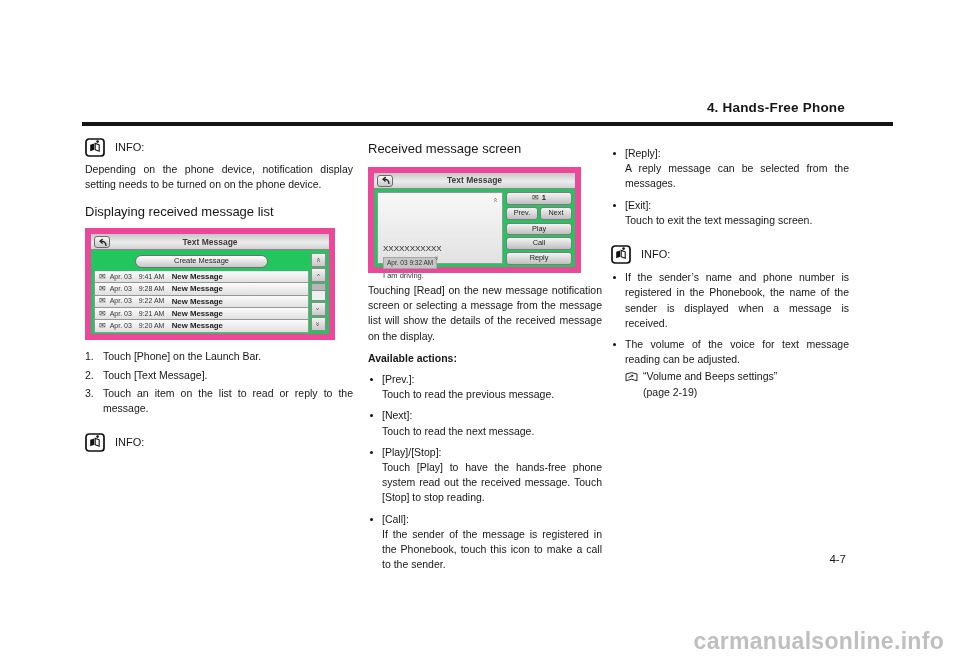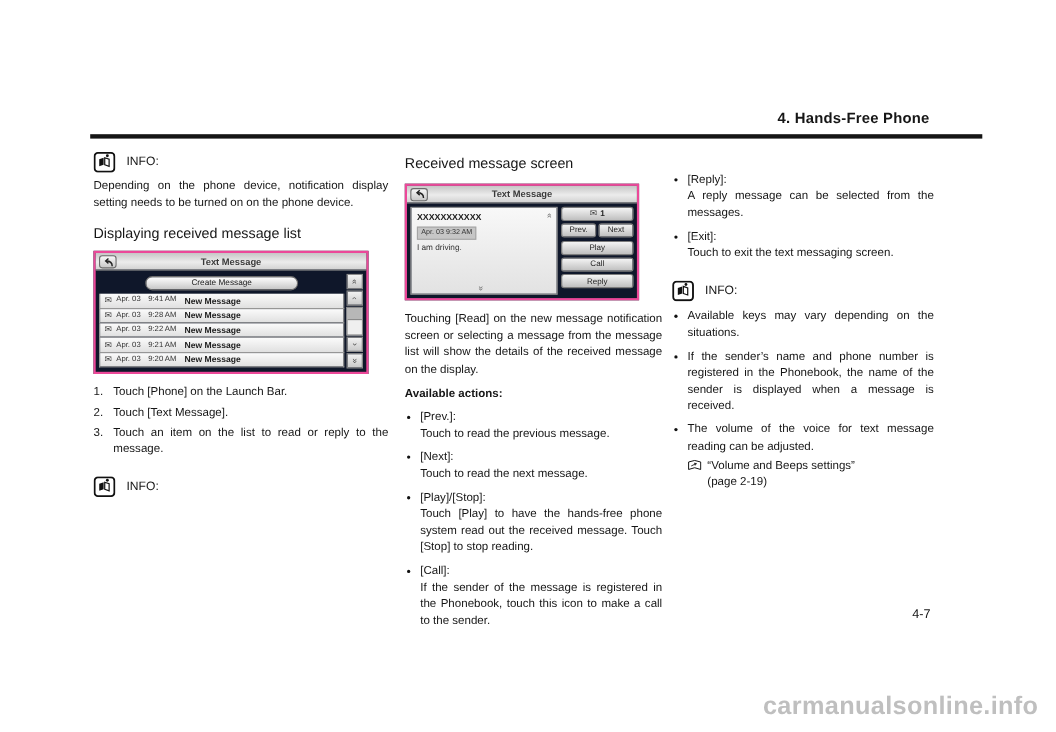--- a/index.html
+++ b/index.html
@@ -14,21 +14,21 @@
   .sheet { position:absolute; inset:0; }
 
   
   .chapter-title { position:absolute; top:100px; right:115px; font-size:13.5px; font-weight:bold; letter-spacing:.2px; }
   .header-rule { position:absolute; top:122px; left:82px; width:811px; height:3.5px; background:#151515; }
 
   
   .col { position:absolute; font-size:10.5px; line-height:1.45; }
   .col1 { left:85px;  top:138px; width:268px; }
   .col2 { left:368px; top:140px; width:234px; }
-  .col3 { left:611px; top:156px; width:238px; }
+  .col3 { left:611px; top:146px; width:238px; }
   .para { text-align:justify; margin-top:5px; }
 
   .section-heading { font-size:13px; font-weight:normal; margin:11px 0 6px; }
   .col2 .section-heading { margin:0 0 8px; }
 
   
   .info-row { display:flex; align-items:center; gap:10px; margin:0 0 5px; }
   .info-row.spaced { margin-top:17px; }
   .info-icon { width:20px; height:19px; display:inline-flex; }
   .info-label { font-size:11px; font-weight:normal; }
@@ -43,21 +43,21 @@
   .bi { display:flex; margin-top:6px; }
   .bi-dot { width:3px; height:3px; border-radius:50%; background:#111; margin:6px 9px 0 2px; flex-shrink:0; }
   .bi-body { flex:1; min-width:0; }
   .bi-key { text-align:left; }
   .bi-desc { text-align:justify; }
   .ref-line { display:flex; align-items:center; gap:5px; margin-top:2px; }
   .ref-icon { display:inline-flex; flex-shrink:0; }
   .ref-cont { padding-left:18px; }
 
   
-  .fig { border:2px solid #ec4899; background:#0f172a; margin:3px 0 9px; }
+  .fig { border:6px solid #ec4899; background:#22c55e; margin:3px 0 9px; }
   .fig1 { width:250px; height:112px; }
   .fig2 { width:213px; height:106px; margin-bottom:10px; }
 
   .tm-titlebar {
     position:relative; height:16px;
     background:linear-gradient(180deg,#c6c6c6,#ececec 55%,#d2d2d2);
     border-bottom:1px solid #8a8a8a;
     display:flex; align-items:center; justify-content:center;
   }
   .tm-title { font-size:8.5px; font-weight:bold; color:#3a3a3a; }
@@ -102,21 +102,21 @@
   .chev-down { transform:rotate(-90deg); }
 
   
   .rm-body { display:flex; gap:3px; padding:3px; height:calc(100% - 16px); }
   .rm-msg {
     flex:1; border:1px solid #979797; position:relative;
     background:linear-gradient(#f8f8f8,#e2e2e2);
     padding:3px 5px;
   }
   .rm-top { display:flex; justify-content:space-between; align-items:flex-start; }
-  .rm-sender { font-size:8px; font-weight:bold; color:#222; }
+  .rm-sender { font-size:8px; font-weight:normal; color:#222;margin-top:47px; }
   .rm-date {
     display:inline-block; font-size:6.5px; color:#333;
     background:#c6c6c6; border:1px solid #a5a5a5; padding:0 3px; margin:3px 0 2px;
   }
   .rm-text { font-size:7.5px; color:#333; }
   .rm-chev-bottom { position:absolute; bottom:1px; left:46%; color:#6a6a6a; }
   .rm-chev-top { color:#6a6a6a; }
 
   .rm-actions { width:66px; display:flex; flex-direction:column; gap:2.4px; }
   .rm-btn {
@@ -359,26 +359,20 @@
           <path d="M10.2 11.8 L14.2 13.2 L14.2 6.8 L10.2 5.4 Z" fill="none" stroke="#111" stroke-width="1.1"></path>
           <circle cx="12.6" cy="3.6" r="1.3" fill="#111"></circle>
         </svg>
       </span>
       <span class="info-label">INFO:</span>
     </div>
 
     <div class="bi">
       <span class="bi-dot"></span>
       <div class="bi-body">
-        <div class="bi-desc">Available keys may vary depending on the situations.</div>
-      </div>
-    </div>
-    <div class="bi">
-      <span class="bi-dot"></span>
-      <div class="bi-body">
         <div class="bi-desc">If the sender’s name and phone number is registered in the Phonebook, the name of the sender is displayed when a message is received.</div>
       </div>
     </div>
     <div class="bi">
       <span class="bi-dot"></span>
       <div class="bi-body">
         <div class="bi-desc">The volume of the voice for text message reading can be adjusted.</div>
         <div class="ref-line">
           <span class="ref-icon">
             <svg width="13" height="10" viewBox="0 0 13 10">

